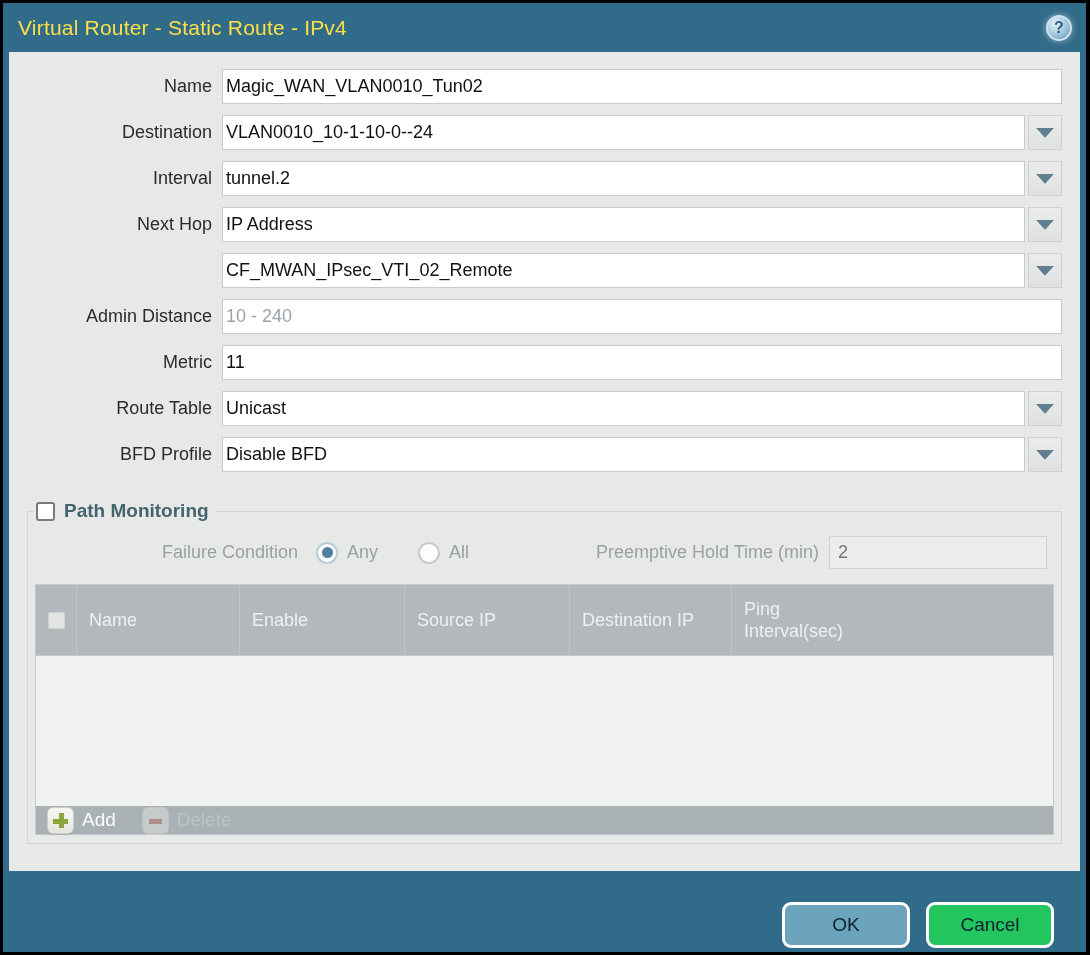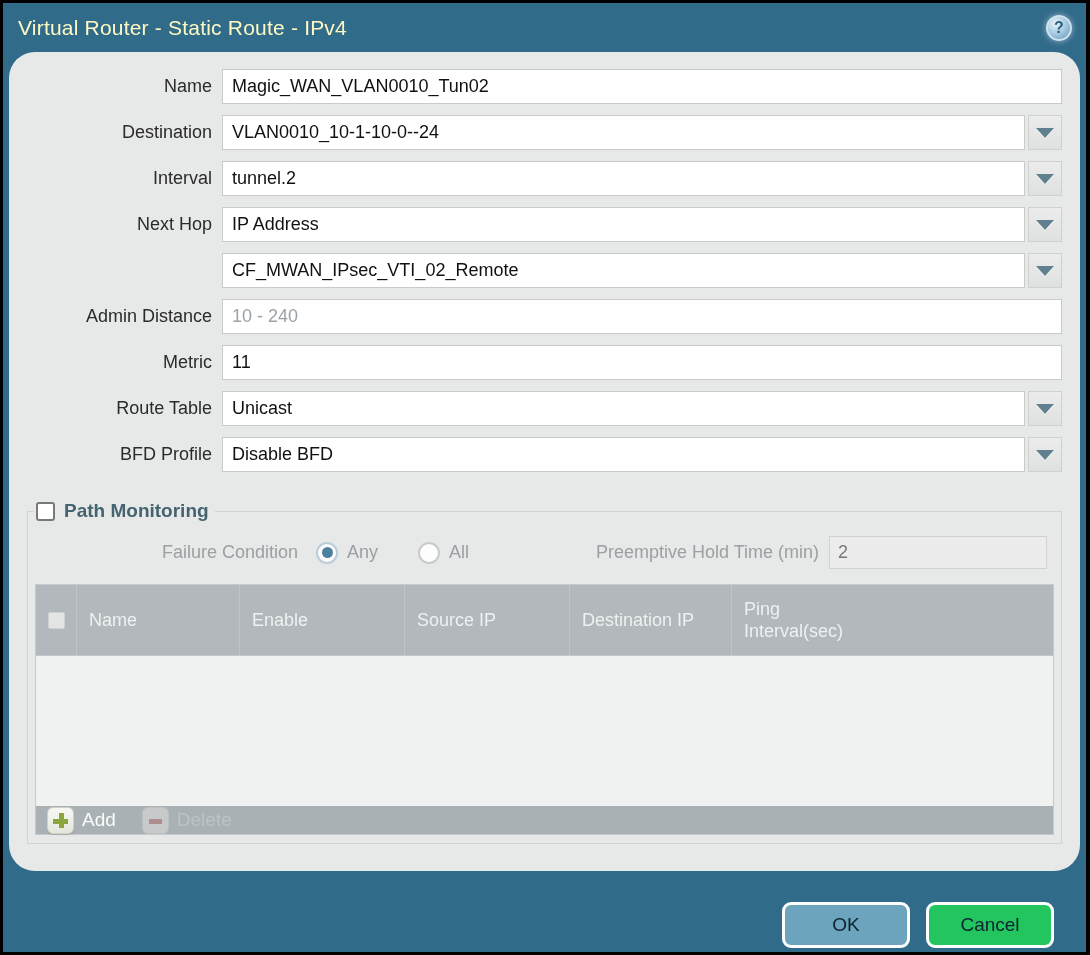--- a/index.html
+++ b/index.html
@@ -3,35 +3,35 @@
 <meta charset="utf-8">
 <style>
   * { margin:0; padding:0; box-sizing:border-box; }
   html,body { width:1090px; height:955px; }
   body { background:#000; font-family:"Liberation Sans","DejaVu Sans",sans-serif; position:relative; }
 
   .window { position:absolute; left:3px; top:3px; right:4px; bottom:3px; background:#316b8a; }
 
   
   .titlebar { height:49px; display:flex; align-items:center; padding:0 14px 0 15px; }
-  .titlebar .title { color:#fef9c3; font-size:21px; font-weight:400; letter-spacing:.2px; }
+  .titlebar .title { color:#fde047; font-size:21px; font-weight:400; letter-spacing:.2px; }
   .help-icon { margin-left:auto; width:26px; height:26px; border-radius:50%;
     background:radial-gradient(circle at 35% 30%, #e9f4fb, #9cc4dd 55%, #5e93b4);
     border:2px solid #cfe3f0; color:#2b5f7e; font-weight:bold; font-size:16px;
     display:flex; align-items:center; justify-content:center; box-shadow:0 0 6px rgba(255,255,255,.5); cursor:pointer; }
 
   
   .content { position:absolute; left:6px; right:6px; top:49px; bottom:81px;
-    background:#e7e8e8; padding:17px 18px 0 18px; overflow:hidden;border-radius:26px; }
+    background:#e7e8e8; padding:17px 18px 0 18px; overflow:hidden; }
 
   .form-grid { display:grid; grid-template-columns:187px 1fr; column-gap:8px; row-gap:11px; align-items:center; }
   .flabel { text-align:right; font-size:18px; color:#2b2b2b; padding-right:2px; white-space:nowrap; }
   .fwrap { display:flex; align-items:stretch; }
   input.tf { flex:1; height:35px; border:1px solid #c9cbcb; background:#fff; font-family:inherit;
-    font-size:18px; color:#111; padding:0 9px; outline:none; min-width:0; }
+    font-size:18px; color:#111; padding:0 3px; outline:none; min-width:0; }
   input.tf::placeholder { color:#9aa3a8; }
   input.tf:disabled, input.tf.disabled { background:#ececec; color:#7d8488; border-color:#d4d5d5; }
   .dd-btn { width:34px; height:35px; margin-left:3px; background:linear-gradient(#ececec,#dfe0e0);
     border:1px solid #cfd0d0; display:flex; align-items:center; justify-content:center; cursor:pointer; }
   .dd-arrow { width:0; height:0; border-left:9px solid transparent; border-right:9px solid transparent;
     border-top:10px solid #60808f; filter:drop-shadow(0 1px 0 rgba(255,255,255,.7)); }
 
   
   fieldset.pm { margin-top:28px; border:1px solid #d2d3d3; padding:4px 4px 8px 4px; }
   legend.pm-legend { display:flex; align-items:center; gap:9px; padding:0 6px 0 2px; margin-left:2px; }

